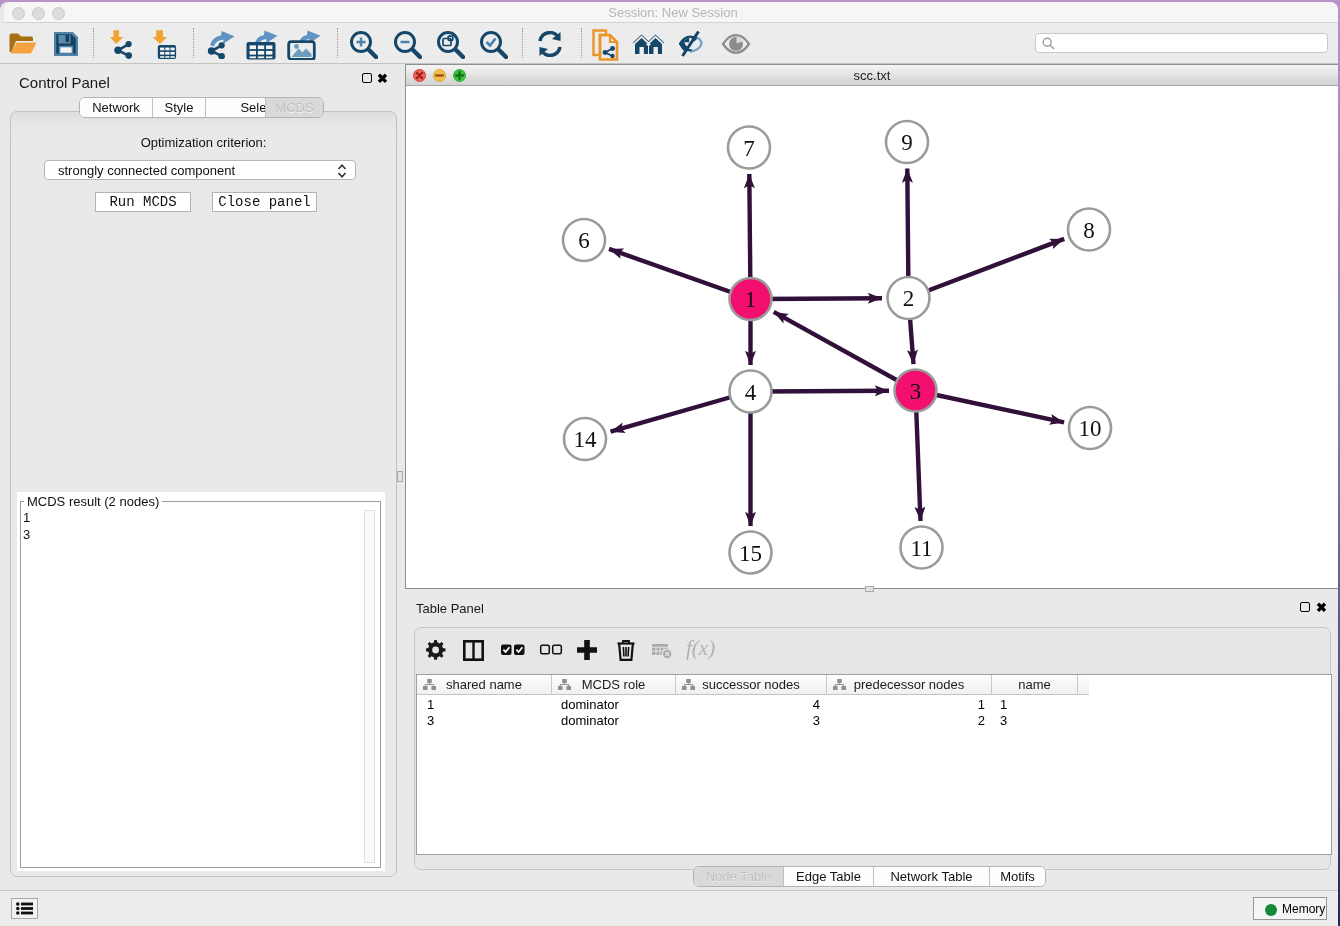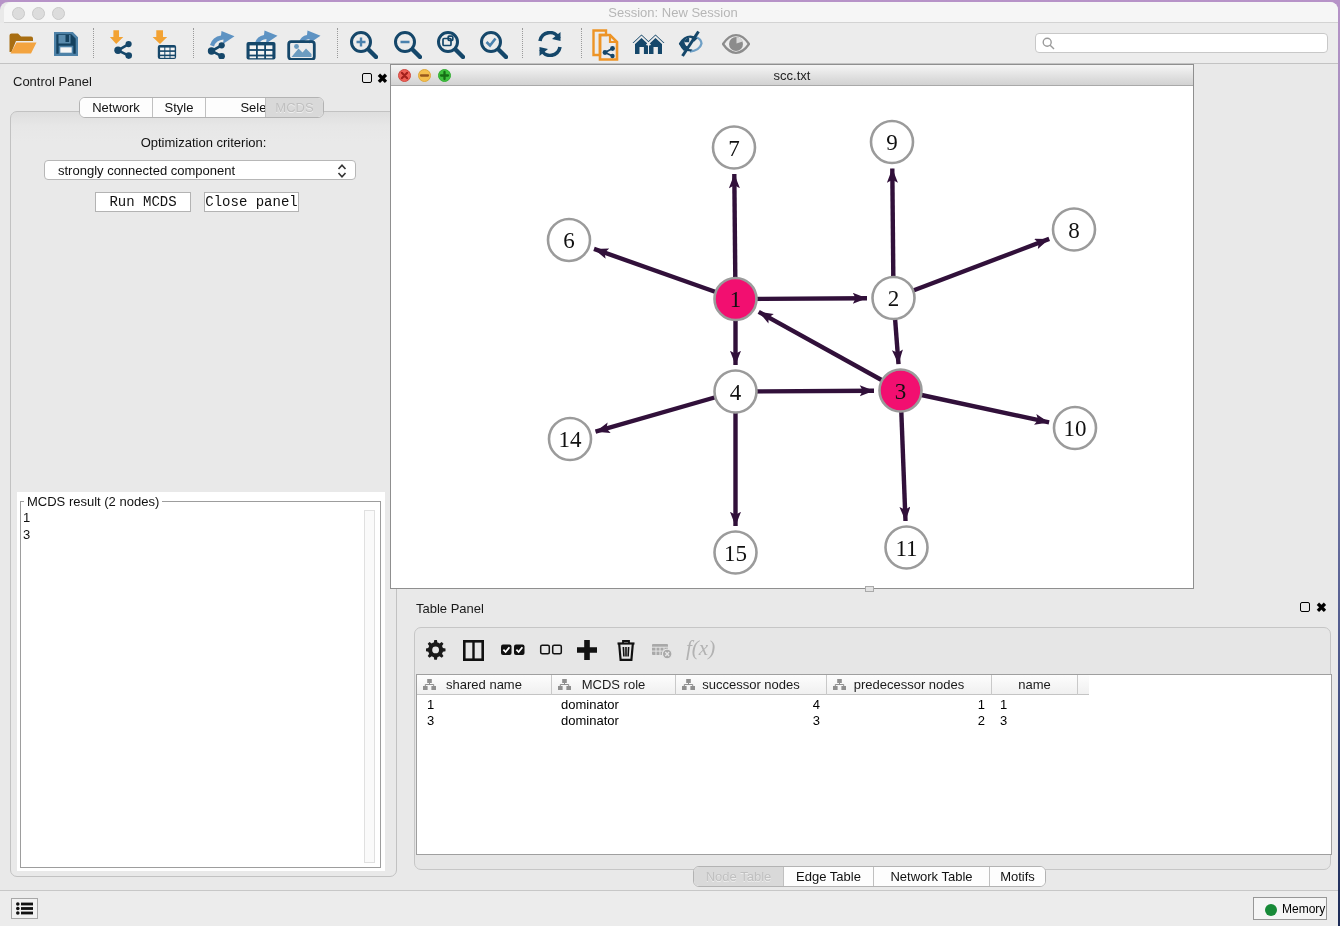--- a/index.html
+++ b/index.html
@@ -28,21 +28,21 @@
   background:#ececec; border-top:1px solid #c7c7c7; }
 #listbtn { position:absolute; left:11px; top:7px; width:27px; height:21px;
   background:#f2f2f2; border:1px solid #a8a8a8; }
 #membtn { position:absolute; right:11px; top:6px; width:74px; height:23px;
   background:#f5f5f5; border:1px solid #979797; font-size:12px; color:#000; }
 #membtn .dot { position:absolute; left:11px; top:5.5px; width:12px; height:12px;
   border-radius:50%; background:#178a38; }
 #membtn .lab { position:absolute; left:28px; top:4px; }
 
 #cpanel { position:absolute; left:0; top:63px; width:403px; height:827px; background:#e9e9e9; }
-#cpanel-title { position:absolute; left:13px; top:9px; font-size:13px; color:#1a1a1a; }
+#cpanel-title { position:absolute; left:19px; top:9px; font-size:15px; color:#1a1a1a; }
 .hdrbtn-sq { position:absolute; width:10px; height:10px; border:1.6px solid #000; border-radius:2px; }
 .hdrbtn-x { position:absolute; font-size:13px; font-weight:bold; color:#000; line-height:10px; }
 
 .seg { position:absolute; display:flex; height:21px; z-index:5; border:1px solid #b3b3b3;
   border-radius:6px; overflow:hidden; background:#fff; }
 .seg .s { height:100%; display:flex; align-items:center; justify-content:center;
   font-size:13px; color:#111; background:#fdfdfd; border-left:1px solid #c0c0c0; }
 .seg .s:first-child { border-left:none; }
 .seg .s.dis { background:#d9d9d9; color:#c0c0c0; text-shadow:0 1px 0 #eee; }
 
@@ -59,21 +59,21 @@
 #result { position:absolute; left:6px; top:380px; width:368px; height:379px; background:#fff; }
 #result fieldset { position:absolute; left:3px; top:2px; width:361px; height:374px;
   border:1px solid #9d9d9d; }
 #result legend { font-size:13px; color:#111; margin-left:3px; padding:0 3px; }
 #result .txt { position:absolute; left:6px; top:17px; font-size:13px; color:#111; line-height:17px; }
 #result .sbar { position:absolute; right:10px; top:18px; width:11px; height:353px;
   background:#fafafa; border:1px solid #e0e0e0; }
 
 .grip { position:absolute; background:#e2e2e2; border:1px solid #aaa; }
 
-#netwin { position:absolute; left:390px; top:62px; width:804px; height:525px;
+#netwin { position:absolute; left:405px; top:62px; width:934px; height:525px;
   border:1px solid #8f8f8f; background:#fff; }
 #nw-title { position:absolute; left:0; top:0; width:100%; height:21px;
   background:linear-gradient(180deg,#f5f5f5,#dcdcdc 70%,#d2d2d2);
   border-bottom:1px solid #a9a9a9; }
 #nw-title .t { position:absolute; top:3px; width:100%; text-align:center; font-size:13px; color:#222; }
 .mac { position:absolute; top:4px; width:13px; height:13px; border-radius:50%; }
 
 #tpanel { position:absolute; left:405px; top:590px; width:933px; height:300px; background:#e9e9e9; }
 #tp-title { position:absolute; left:11px; top:9px; font-size:13px; color:#1a1a1a; }
 #tp-content { position:absolute; left:9px; top:35px; width:917px; height:243px;
@@ -245,21 +245,21 @@
     <div id="cp-content">
       <div id="opt-label">Optimization criterion:</div>
       <div id="combo">
           <span class="t">strongly connected component</span>
         <svg width="10" height="14" style="position:absolute;right:8px;top:3px;" viewBox="0 0 10 14">
           <path d="M1.5 5 L5 1.2 L8.5 5" fill="none" stroke="#333" stroke-width="1.6"></path>
           <path d="M1.5 9 L5 12.8 L8.5 9" fill="none" stroke="#333" stroke-width="1.6"></path>
         </svg>
       </div>
       <div class="btn" style="left:84px; top:80px; width:96px;">Run MCDS</div>
-      <div class="btn" style="left:193px; top:80px; width:95px;">Close panel</div>
+      <div class="btn" style="left:201px; top:80px; width:105px;">Close panel</div>
       <div id="result">
         <fieldset>
             <legend>MCDS result (2 nodes)</legend>
           </fieldset>
         <div class="txt">1<br>3</div>
         <div class="sbar"></div>
       </div>
     </div>
   </div>
   <div class="grip" style="left:397px; top:469px; width:6px; height:11px;"></div>

